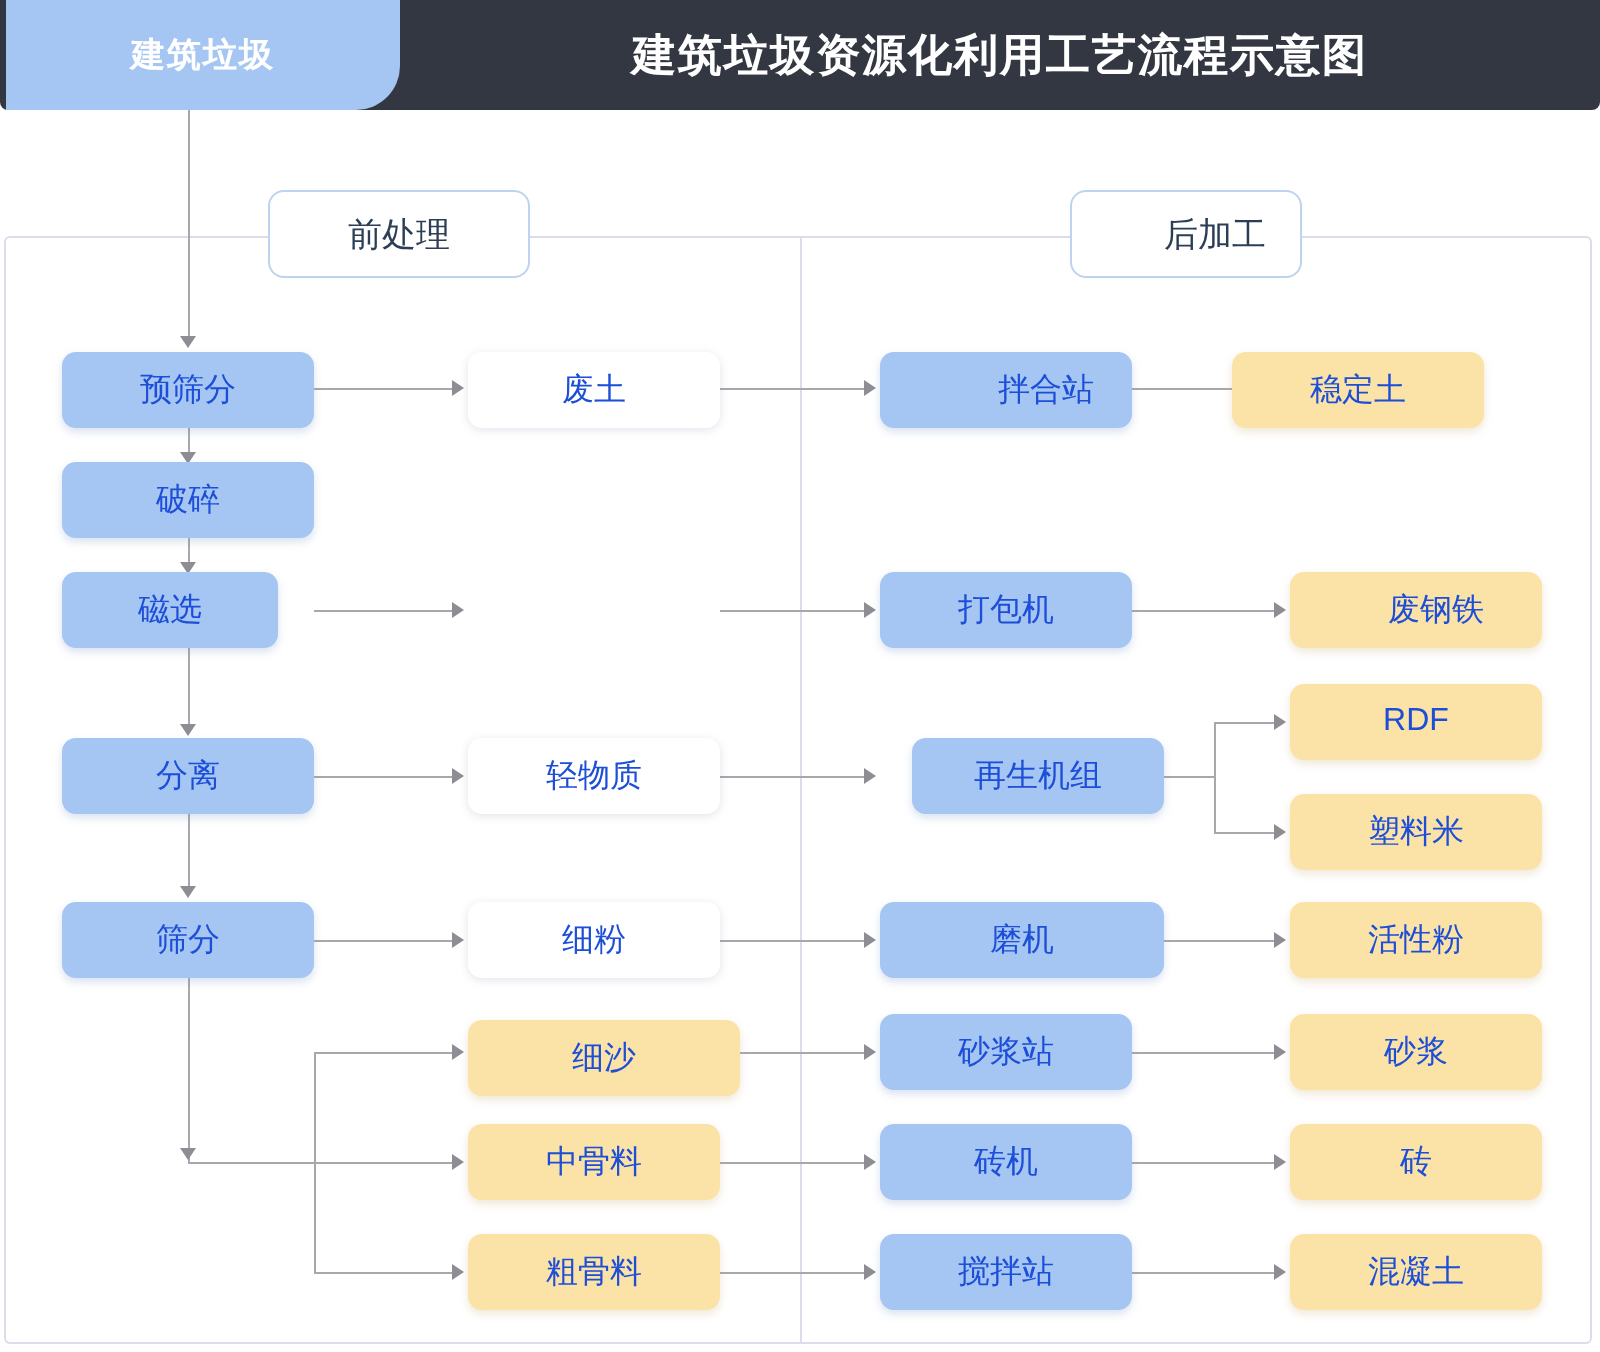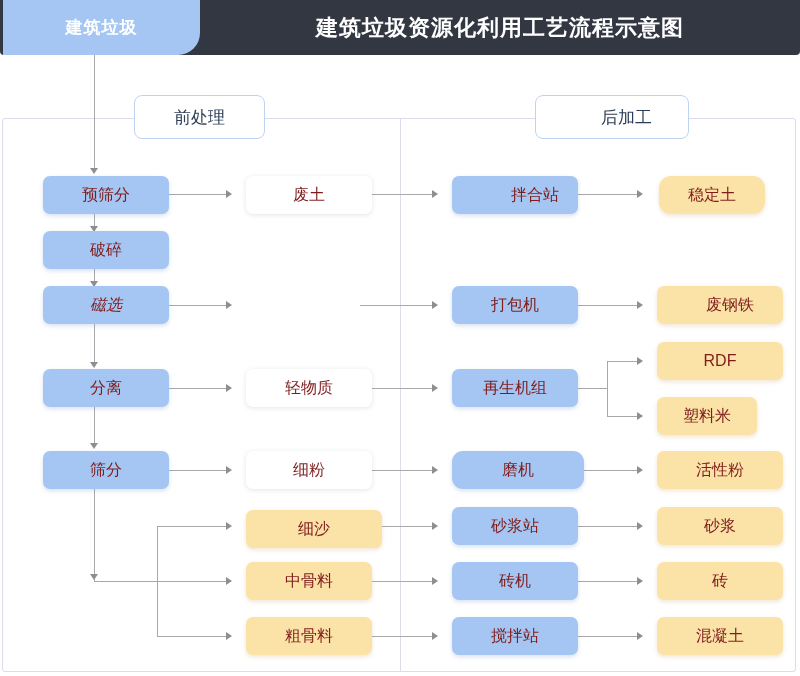--- a/index.html
+++ b/index.html
@@ -53,24 +53,23 @@
     font-size:17px;color:#2c3e56;
     box-sizing:border-box;
     z-index:5;
   }
 
   
   .node{
     position:absolute;height:38px;
     border-radius:7px;
     display:flex;align-items:center;justify-content:center;
-    font-size:16px;color:#7f1d1d;
+    font-size:16px;color:#1d4ed8;
     box-sizing:border-box;
     z-index:4;
-    margin-left:12px;
   }
   .node.blue{
     background:#a5c6f2;
     box-shadow:0 2px 4px rgba(120,150,200,.28);
   }
   .node.yellow{
     background:#fbe2a6;
     box-shadow:0 2px 4px rgba(200,170,110,.28);
   }
   .node.white{
@@ -101,21 +100,21 @@
 <div id="root">
 
   <div class="header-bar"></div>
   <div class="header-title">建筑垃圾资源化利用工艺流程示意图</div>
   <div class="header-tab">建筑垃圾</div>
 
   <div class="board"></div>
   <div class="v-divider"></div>
 
   <div class="stage-pill" style="left:134px;top:95px;width:131px;">前处理</div>
-  <div class="stage-pill" style="left:535px;top:95px;width:154px;padding-left:29px;">后加工</div>
+  <div class="stage-pill" style="left:535px;top:95px;width:116px;padding-left:29px;">后加工</div>
 
   <div class="conn v" style="left:94px;top:55px;height:113px;"></div>
   <div class="arrow down" style="left:90px;top:168px;"></div>
 
   <div class="conn v" style="left:94px;top:213px;height:15px;"></div>
   <div class="arrow down" style="left:90px;top:226px;"></div>
 
   <div class="conn v" style="left:94px;top:268px;height:15px;"></div>
   <div class="arrow down" style="left:90px;top:281px;"></div>
 
@@ -190,41 +189,41 @@
   <div class="arrow right" style="left:637px;top:522px;"></div>
 
   <div class="conn h" style="left:565px;top:581px;width:74px;"></div>
   <div class="arrow right" style="left:637px;top:577px;"></div>
 
   <div class="conn h" style="left:565px;top:636px;width:74px;"></div>
   <div class="arrow right" style="left:637px;top:632px;"></div>
 
   <div class="node blue" style="left:31px;top:176px;width:126px;">预筛分</div>
   <div class="node blue" style="left:31px;top:231px;width:126px;">破碎</div>
-  <div class="node blue" style="left:31px;top:286px;width:126px;font-style:italic;">磁选</div>
+  <div class="node blue" style="left:31px;top:286px;width:108px;">磁选</div>
   <div class="node blue" style="left:31px;top:369px;width:126px;">分离</div>
   <div class="node blue" style="left:31px;top:451px;width:126px;">筛分</div>
 
   <div class="node white" style="left:234px;top:176px;width:126px;">废土</div>
   <div class="node white" style="left:234px;top:369px;width:126px;">轻物质</div>
   <div class="node white" style="left:234px;top:451px;width:126px;">细粉</div>
   <div class="node yellow" style="left:234px;top:510px;width:136px;">细沙</div>
   <div class="node yellow" style="left:234px;top:562px;width:126px;">中骨料</div>
   <div class="node yellow" style="left:234px;top:617px;width:126px;">粗骨料</div>
 
   <div class="node blue" style="left:440px;top:176px;width:126px;padding-left:40px;">拌合站</div>
   <div class="node blue" style="left:440px;top:286px;width:126px;">打包机</div>
-  <div class="node blue" style="left:440px;top:369px;width:126px;">再生机组</div>
-  <div class="node blue" style="left:440px;top:451px;width:132px;border-radius:11px;">磨机</div>
+  <div class="node blue" style="left:456px;top:369px;width:126px;">再生机组</div>
+  <div class="node blue" style="left:440px;top:451px;width:142px;">磨机</div>
   <div class="node blue" style="left:440px;top:507px;width:126px;">砂浆站</div>
   <div class="node blue" style="left:440px;top:562px;width:126px;">砖机</div>
   <div class="node blue" style="left:440px;top:617px;width:126px;">搅拌站</div>
 
-  <div class="node yellow" style="left:647px;top:176px;width:106px;border-radius:12px;">稳定土</div>
+  <div class="node yellow" style="left:616px;top:176px;width:126px;">稳定土</div>
   <div class="node yellow" style="left:645px;top:286px;width:126px;padding-left:20px;">废钢铁</div>
   <div class="node yellow" style="left:645px;top:342px;width:126px;">RDF</div>
-  <div class="node yellow" style="left:645px;top:397px;width:100px;">塑料米</div>
+  <div class="node yellow" style="left:645px;top:397px;width:126px;">塑料米</div>
   <div class="node yellow" style="left:645px;top:451px;width:126px;">活性粉</div>
   <div class="node yellow" style="left:645px;top:507px;width:126px;">砂浆</div>
   <div class="node yellow" style="left:645px;top:562px;width:126px;">砖</div>
   <div class="node yellow" style="left:645px;top:617px;width:126px;">混凝土</div>
 
 </div>
 
 </body></html>

